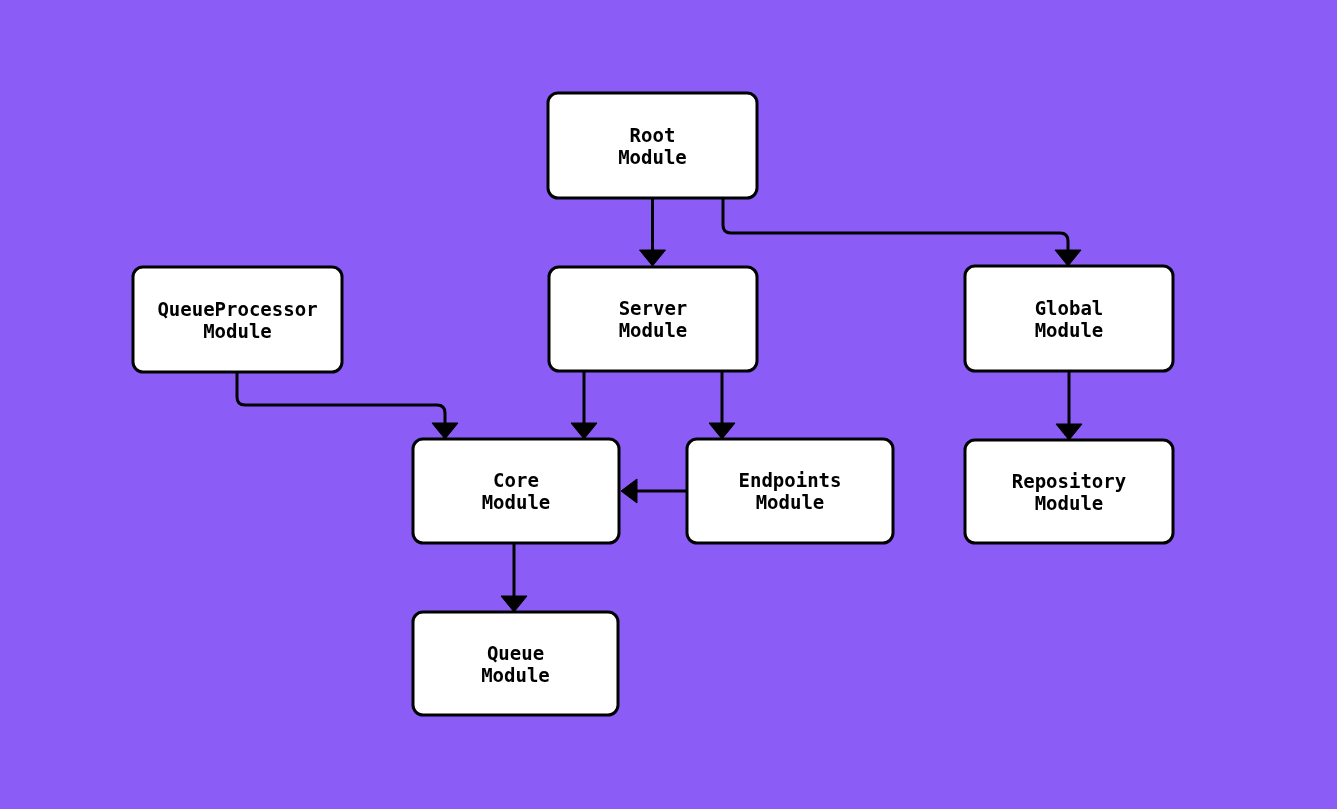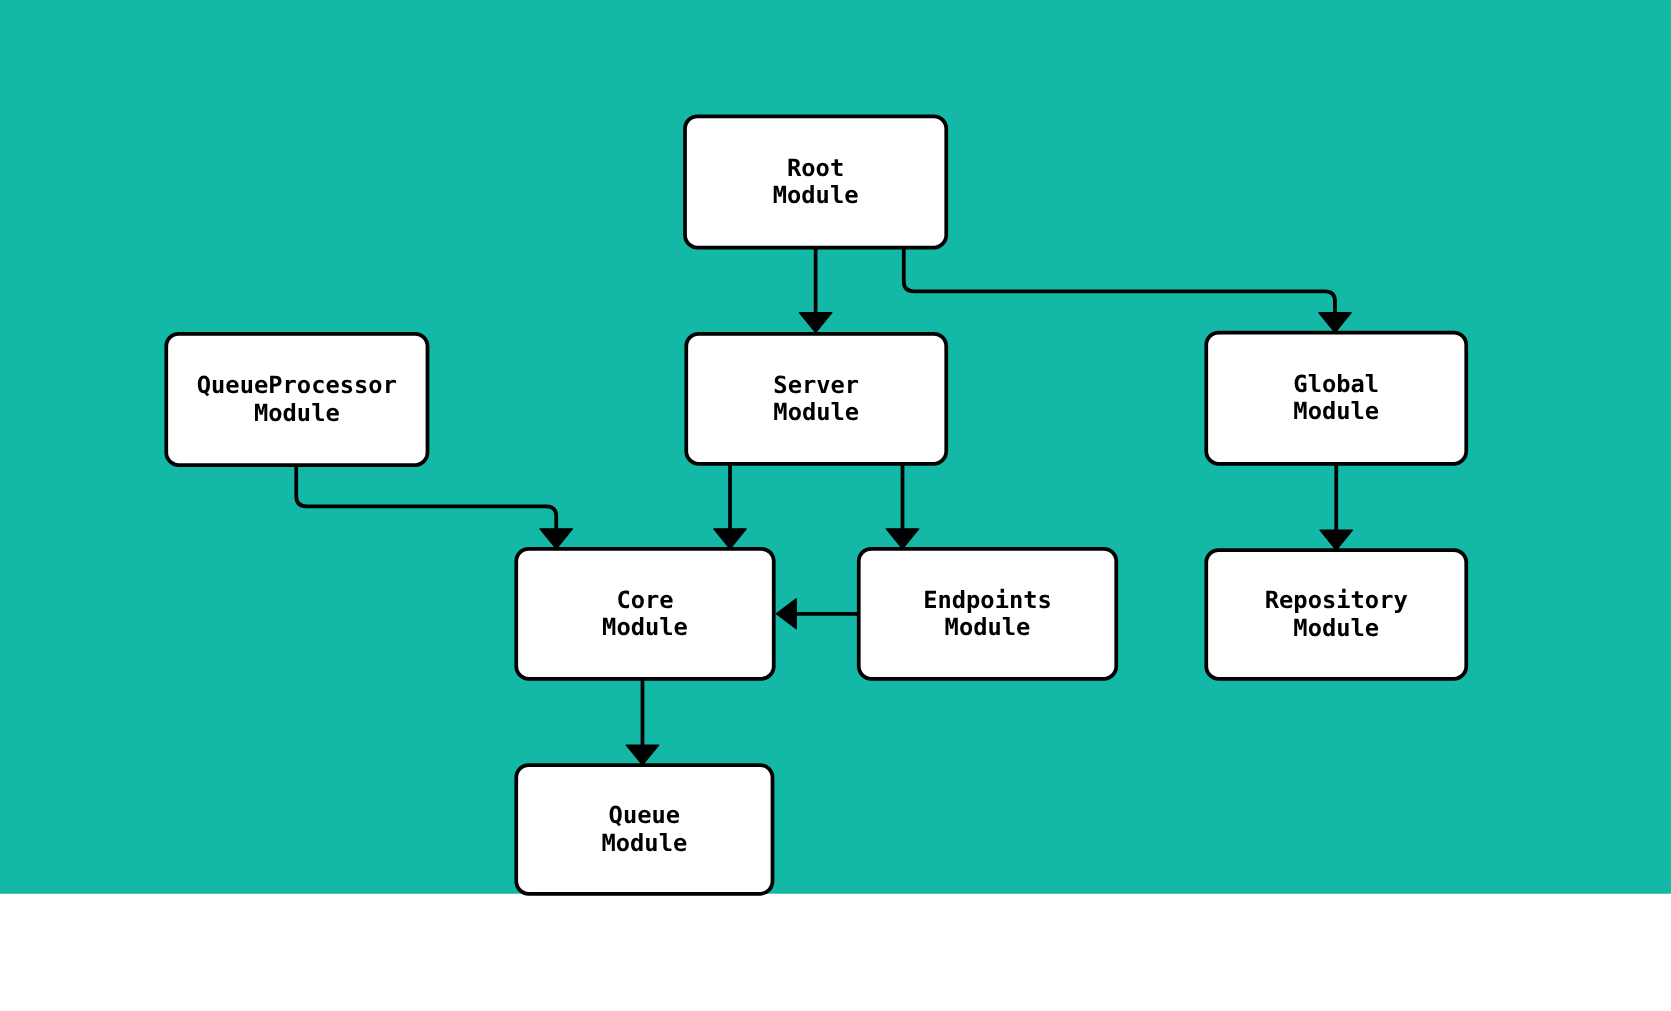--- a/index.html
+++ b/index.html
@@ -6,22 +6,22 @@
     margin: 0;
     padding: 0;
     background: #ffffff;
     width: 1337px;
     height: 809px;
     overflow: hidden;
   }
   .canvas-wrap {
     position: relative;
     width: 1337px;
-    height: 715px;
-    background: #14b8a6;
+    height: 809px;
+    background: #8b5cf6;
   }
   svg { display: block; }
   rect.box {
     fill: #ffffff;
     stroke: #000000;
     stroke-width: 3px;
   }
   path.edge {
     fill: none;
     stroke: #000000;

